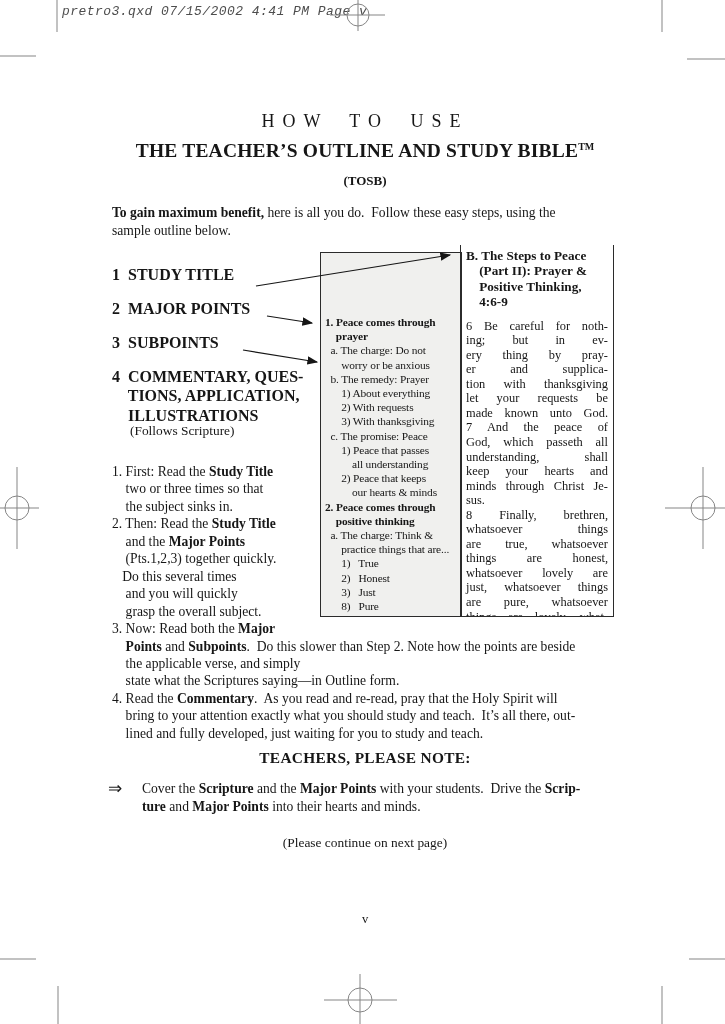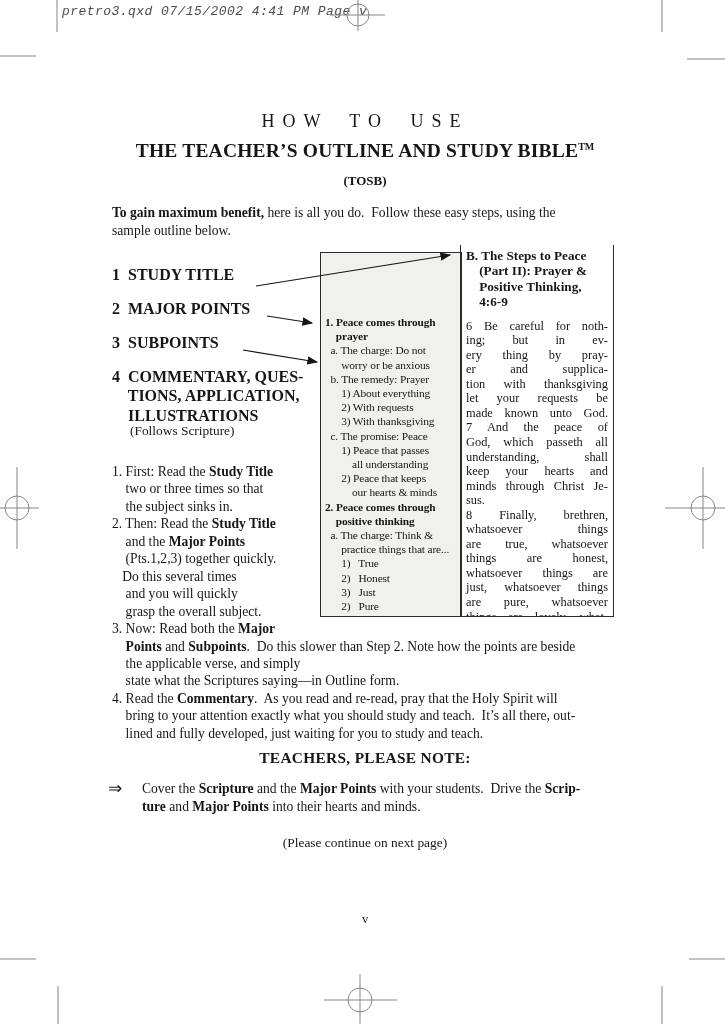--- a/index.html
+++ b/index.html
@@ -117,21 +117,21 @@
       <div class="ln">          all understanding</div>
       <div class="ln">      2) Peace that keeps</div>
       <div class="ln">          our hearts &amp; minds</div>
       <div class="ln"><b>2. Peace comes through</b></div>
       <div class="ln">    <b>positive thinking</b></div>
       <div class="ln">  a. The charge: Think &amp;</div>
       <div class="ln">      practice things that are...</div>
       <div class="ln">      1)   True</div>
       <div class="ln">      2)   Honest</div>
       <div class="ln">      3)   Just</div>
-      <div class="ln">      2)   Pure</div>
+      <div class="ln">      8)   Pure</div>
     </div>
 
   <div class="abs scripture-box">
     <div class="scripture-heading">
         <div class="ln">B. The Steps to Peace</div>
         <div class="ln">    (Part II): Prayer &amp;</div>
         <div class="ln">    Positive Thinking,</div>
         <div class="ln">    4:6-9</div>
       </div>
     <div class="scripture-verse">
@@ -145,21 +145,21 @@
         <div class="ln">7 And the peace of</div>
         <div class="ln">God, which passeth all</div>
         <div class="ln">understanding, shall</div>
         <div class="ln">keep your hearts and</div>
         <div class="ln">minds through Christ Je-</div>
         <div class="ln">sus.</div>
         <div class="ln">8 Finally, brethren,</div>
         <div class="ln">whatsoever things</div>
         <div class="ln">are true, whatsoever</div>
         <div class="ln">things are honest,</div>
-        <div class="ln">whatsoever things are</div>
+        <div class="ln">whatsoever lovely are</div>
         <div class="ln">just, whatsoever things</div>
         <div class="ln">are pure, whatsoever</div>
         <div class="ln">things are lovely, what-</div>
       </div>
   </div>
 
   <div class="abs teachers-heading">TEACHERS, PLEASE NOTE:</div>
   <div class="abs note-arrow">⇒</div>
   <div class="abs teachers-text">
       <div class="ln">Cover the <b>Scripture</b> and the <b>Major Points</b> with your students.  Drive the <b>Scrip-</b></div>

